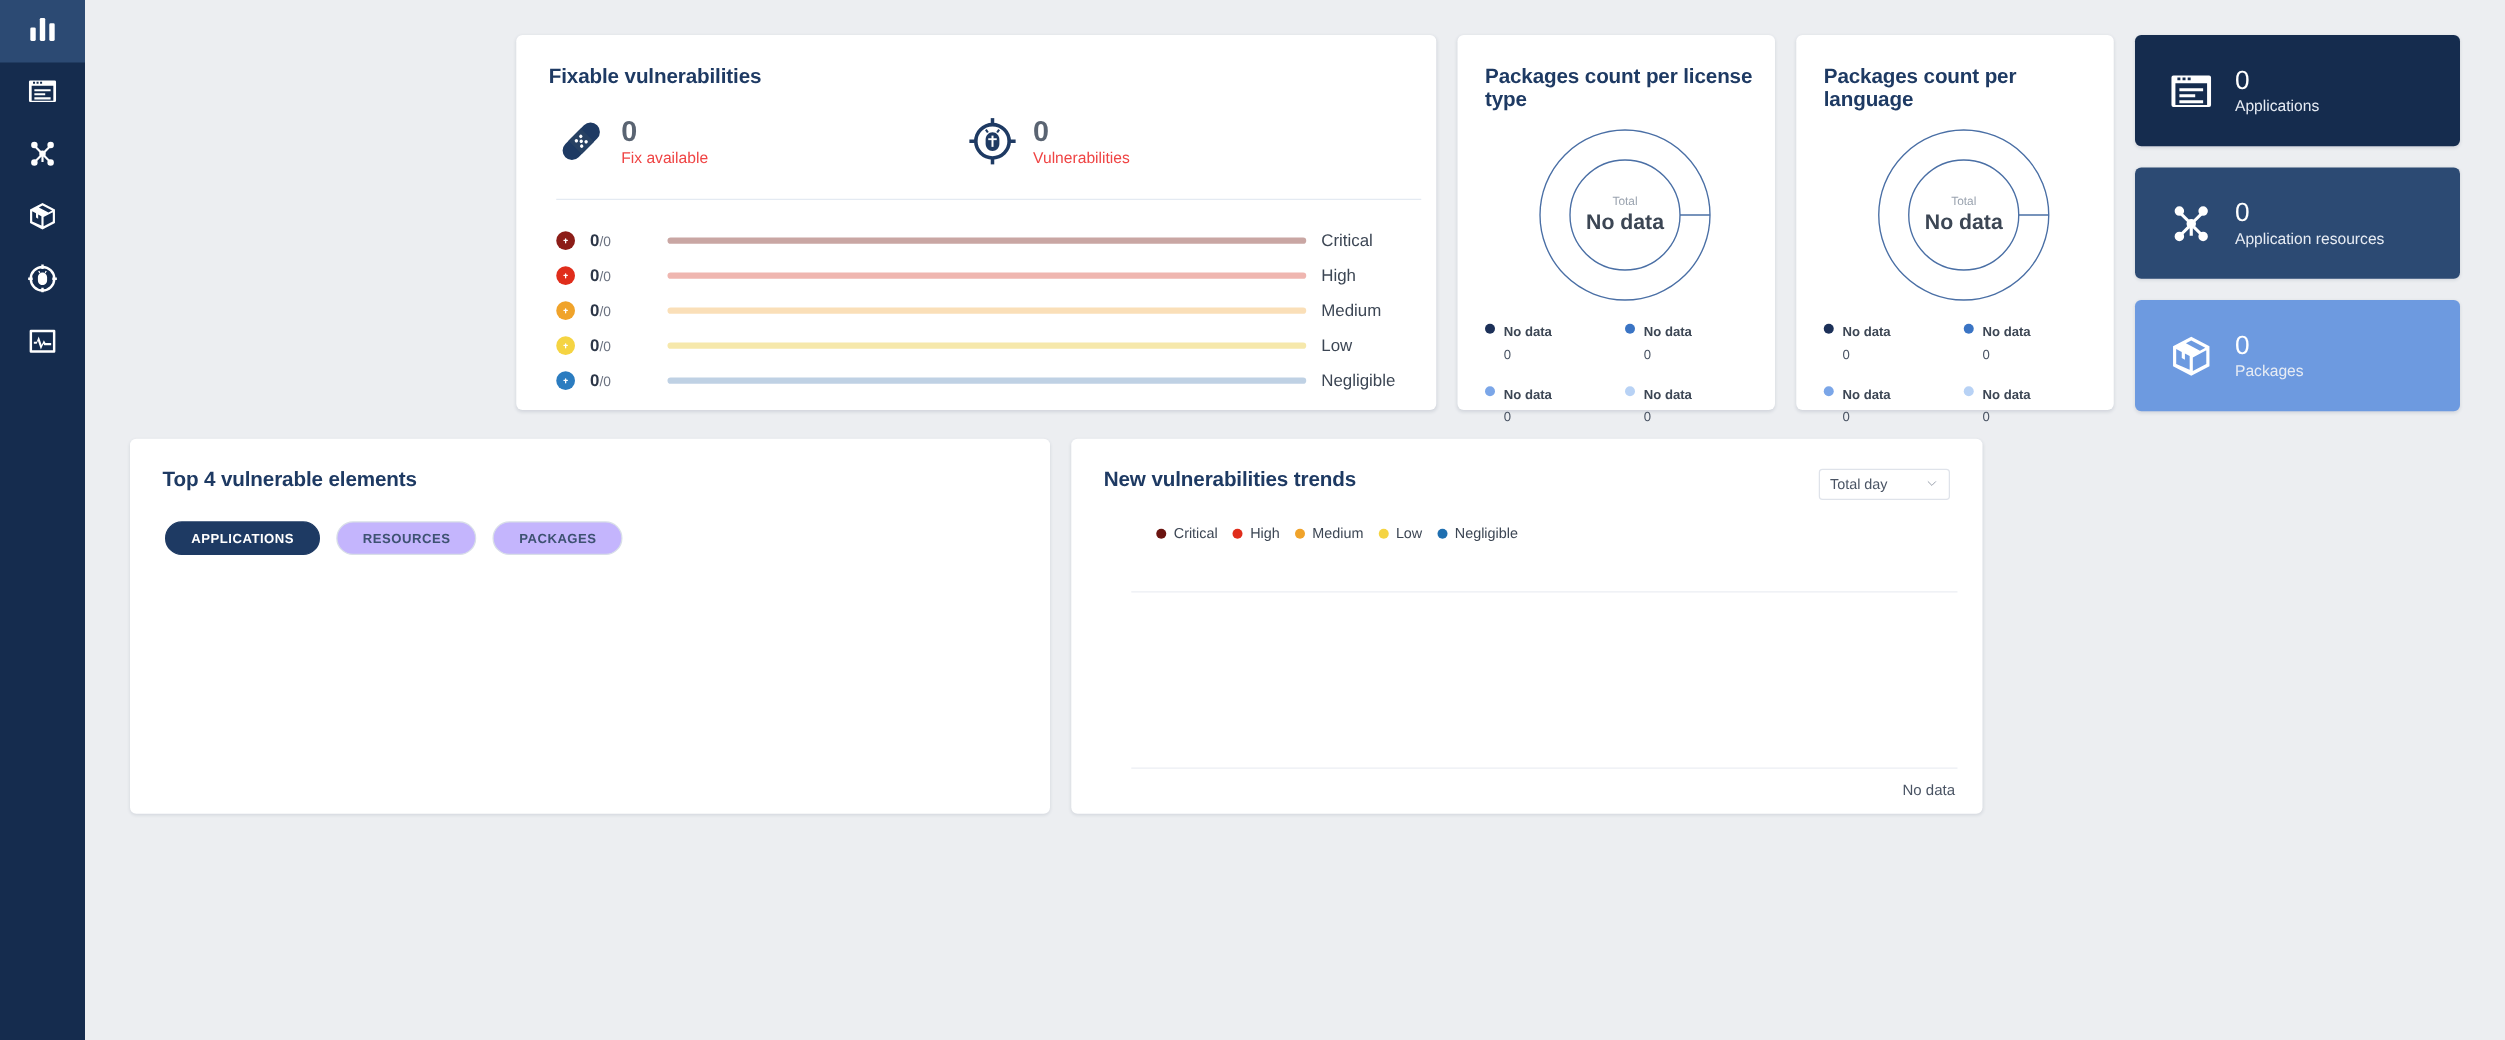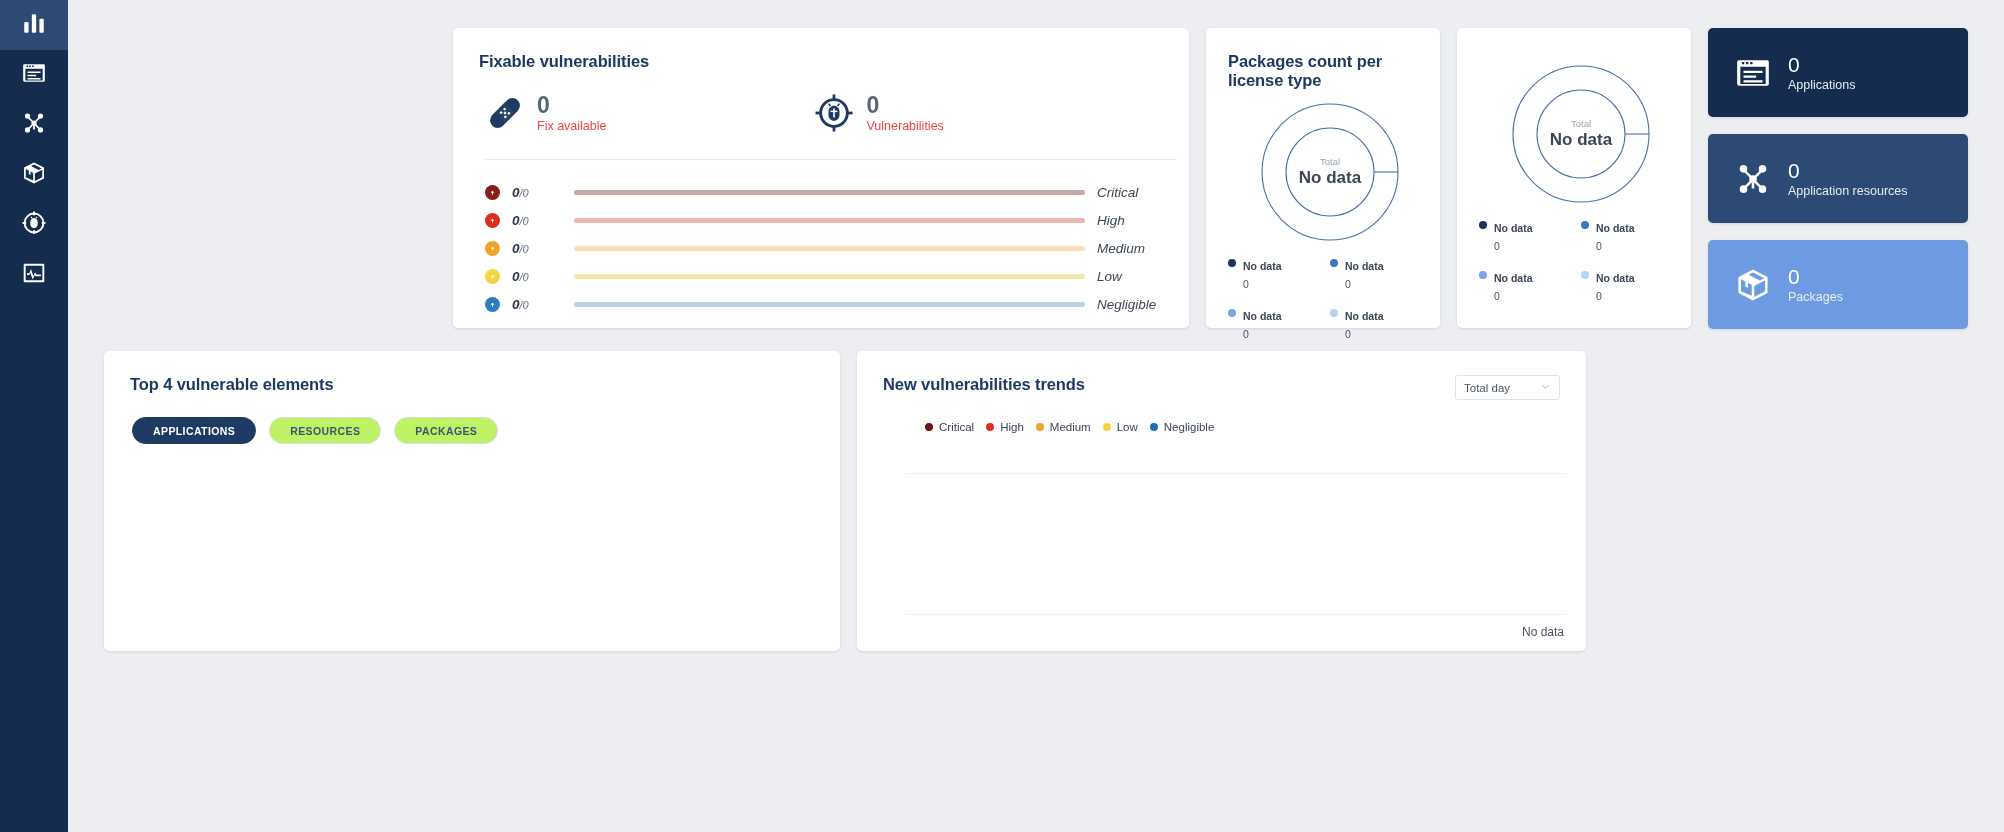--- a/index.html
+++ b/index.html
@@ -51,33 +51,33 @@
   .card-fixable { width: 736px; height: 300px; padding: 24px 26px 0 26px; }
   .kpi-row { display: flex; margin-top: 22px; padding-left: 6px; }
   .kpi { display: flex; align-items: center; gap: 12px; }
   .kpi-2 { margin-left: 208px; }
   .kpi-icon svg { width: 40px; height: 40px; fill: #1e3a63; display:block; }
   .kpi-num { font-size: 23px; font-weight: bold; color: #5a6472; line-height: 1.05; }
   .kpi-lbl { font-size: 12.5px; color: #ef4444; margin-top: 1px; }
   .divider { height: 1px; background: #e4eaf2; margin: 26px 0 0 6px; width: 692px; }
 
   .sev-list { margin-top: 18px; padding-left: 6px; }
-  .sev-row { display: flex; align-items: center; height: 28px; font-style: italic; }
+  .sev-row { display: flex; align-items: center; height: 28px; }
   .sev-badge {
     width: 15px; height: 15px; border-radius: 50%;
     display: flex; align-items: center; justify-content: center; flex: 0 0 15px;
   }
   .sev-badge svg { width: 9px; height: 9px; fill: #fff; display:block; }
   .sev-count { margin-left: 12px; width: 62px; font-size: 13.5px; color: #2d3748; font-weight: bold; }
   .sev-count .den { font-weight: normal; font-size: 11px; color: #6b7280; }
   .sev-bar { height: 5px; border-radius: 3px; width: 511px; }
   .sev-name { margin-left: 12px; font-size: 13.5px; color: #3c4654; }
 
   
-  .card-donut { width: 234px; height: 300px; padding: 24px 8px 0 22px; }
+  .card-donut { width: 254px; height: 300px; padding: 24px 8px 0 22px; }
   .donut-wrap { display: flex; justify-content: center; margin-top: 12px; }
   .donut { position: relative; width: 140px; height: 140px; }
   .donut svg { display: block; }
   .donut-center {
     position: absolute; inset: 0;
     display: flex; flex-direction: column; align-items: center; justify-content: center;
   }
   .donut-total { font-size: 9.5px; color: #9aa3af; line-height: 1.3; }
   .donut-val { font-size: 17px; font-weight: bold; color: #3c4654; line-height: 1.2; }
   .donut-legend {
@@ -104,21 +104,21 @@
   .stat-num { font-size: 21px; color: #ffffff; line-height: 1.1; }
   .stat-lbl { font-size: 12.5px; color: #e7ecf4; margin-top: 1px; }
 
   
   .card-top5 { width: 736px; height: 300px; padding: 24px 26px 0 26px; }
   .tabs { display: flex; gap: 13px; margin-top: 23px; padding-left: 2px; }
   .tab {
     height: 27px; border-radius: 14px; padding: 0 20px;
     display: flex; align-items: center; justify-content: center;
     font-size: 10.5px; font-weight: bold; letter-spacing: 0.4px;
-    border: 1px solid #d8dee8; background: #bef264; color: #3e5272;
+    border: 1px solid #d8dee8; background: #c4b5fd; color: #3e5272;
     cursor: pointer;
   }
   .tab.active { background: #1e3a63; border-color: #1e3a63; color: #ffffff; }
 
   
   .card-trends { width: 729px; height: 300px; padding: 24px 26px 0 26px; position: relative; }
   .trends-head { display: flex; align-items: flex-start; justify-content: space-between; }
   .select {
     width: 105px; height: 25px; border: 1px solid #dfe3ea; border-radius: 3px;
     background: #fff; display: flex; align-items: center; justify-content: space-between;
@@ -336,20 +336,21 @@
             <span><span class="dleg-txt">No data</span><br><span class="dleg-val">0</span></span>
           </div>
           <div class="dleg">
             <span class="dleg-dot" style="background:#b8d2f5"></span>
             <span><span class="dleg-txt">No data</span><br><span class="dleg-val">0</span></span>
           </div>
         </div>
       </section>
 
       <section class="card card-donut">
+        <div class="card-title">Packages count per language</div>
         <div class="donut-wrap">
           <div class="donut">
             <svg width="140" height="140" viewBox="0 0 140 140">
               <circle cx="70" cy="70" r="68" fill="none" stroke="#4a6fa5" stroke-width="1.1"></circle>
               <circle cx="70" cy="70" r="44" fill="none" stroke="#4a6fa5" stroke-width="1.1"></circle>
               <line x1="114" y1="70" x2="138" y2="70" stroke="#4a6fa5" stroke-width="1.1"></line>
             </svg>
             <div class="donut-center">
               <div class="donut-total">Total</div>
               <div class="donut-val">No data</div>

